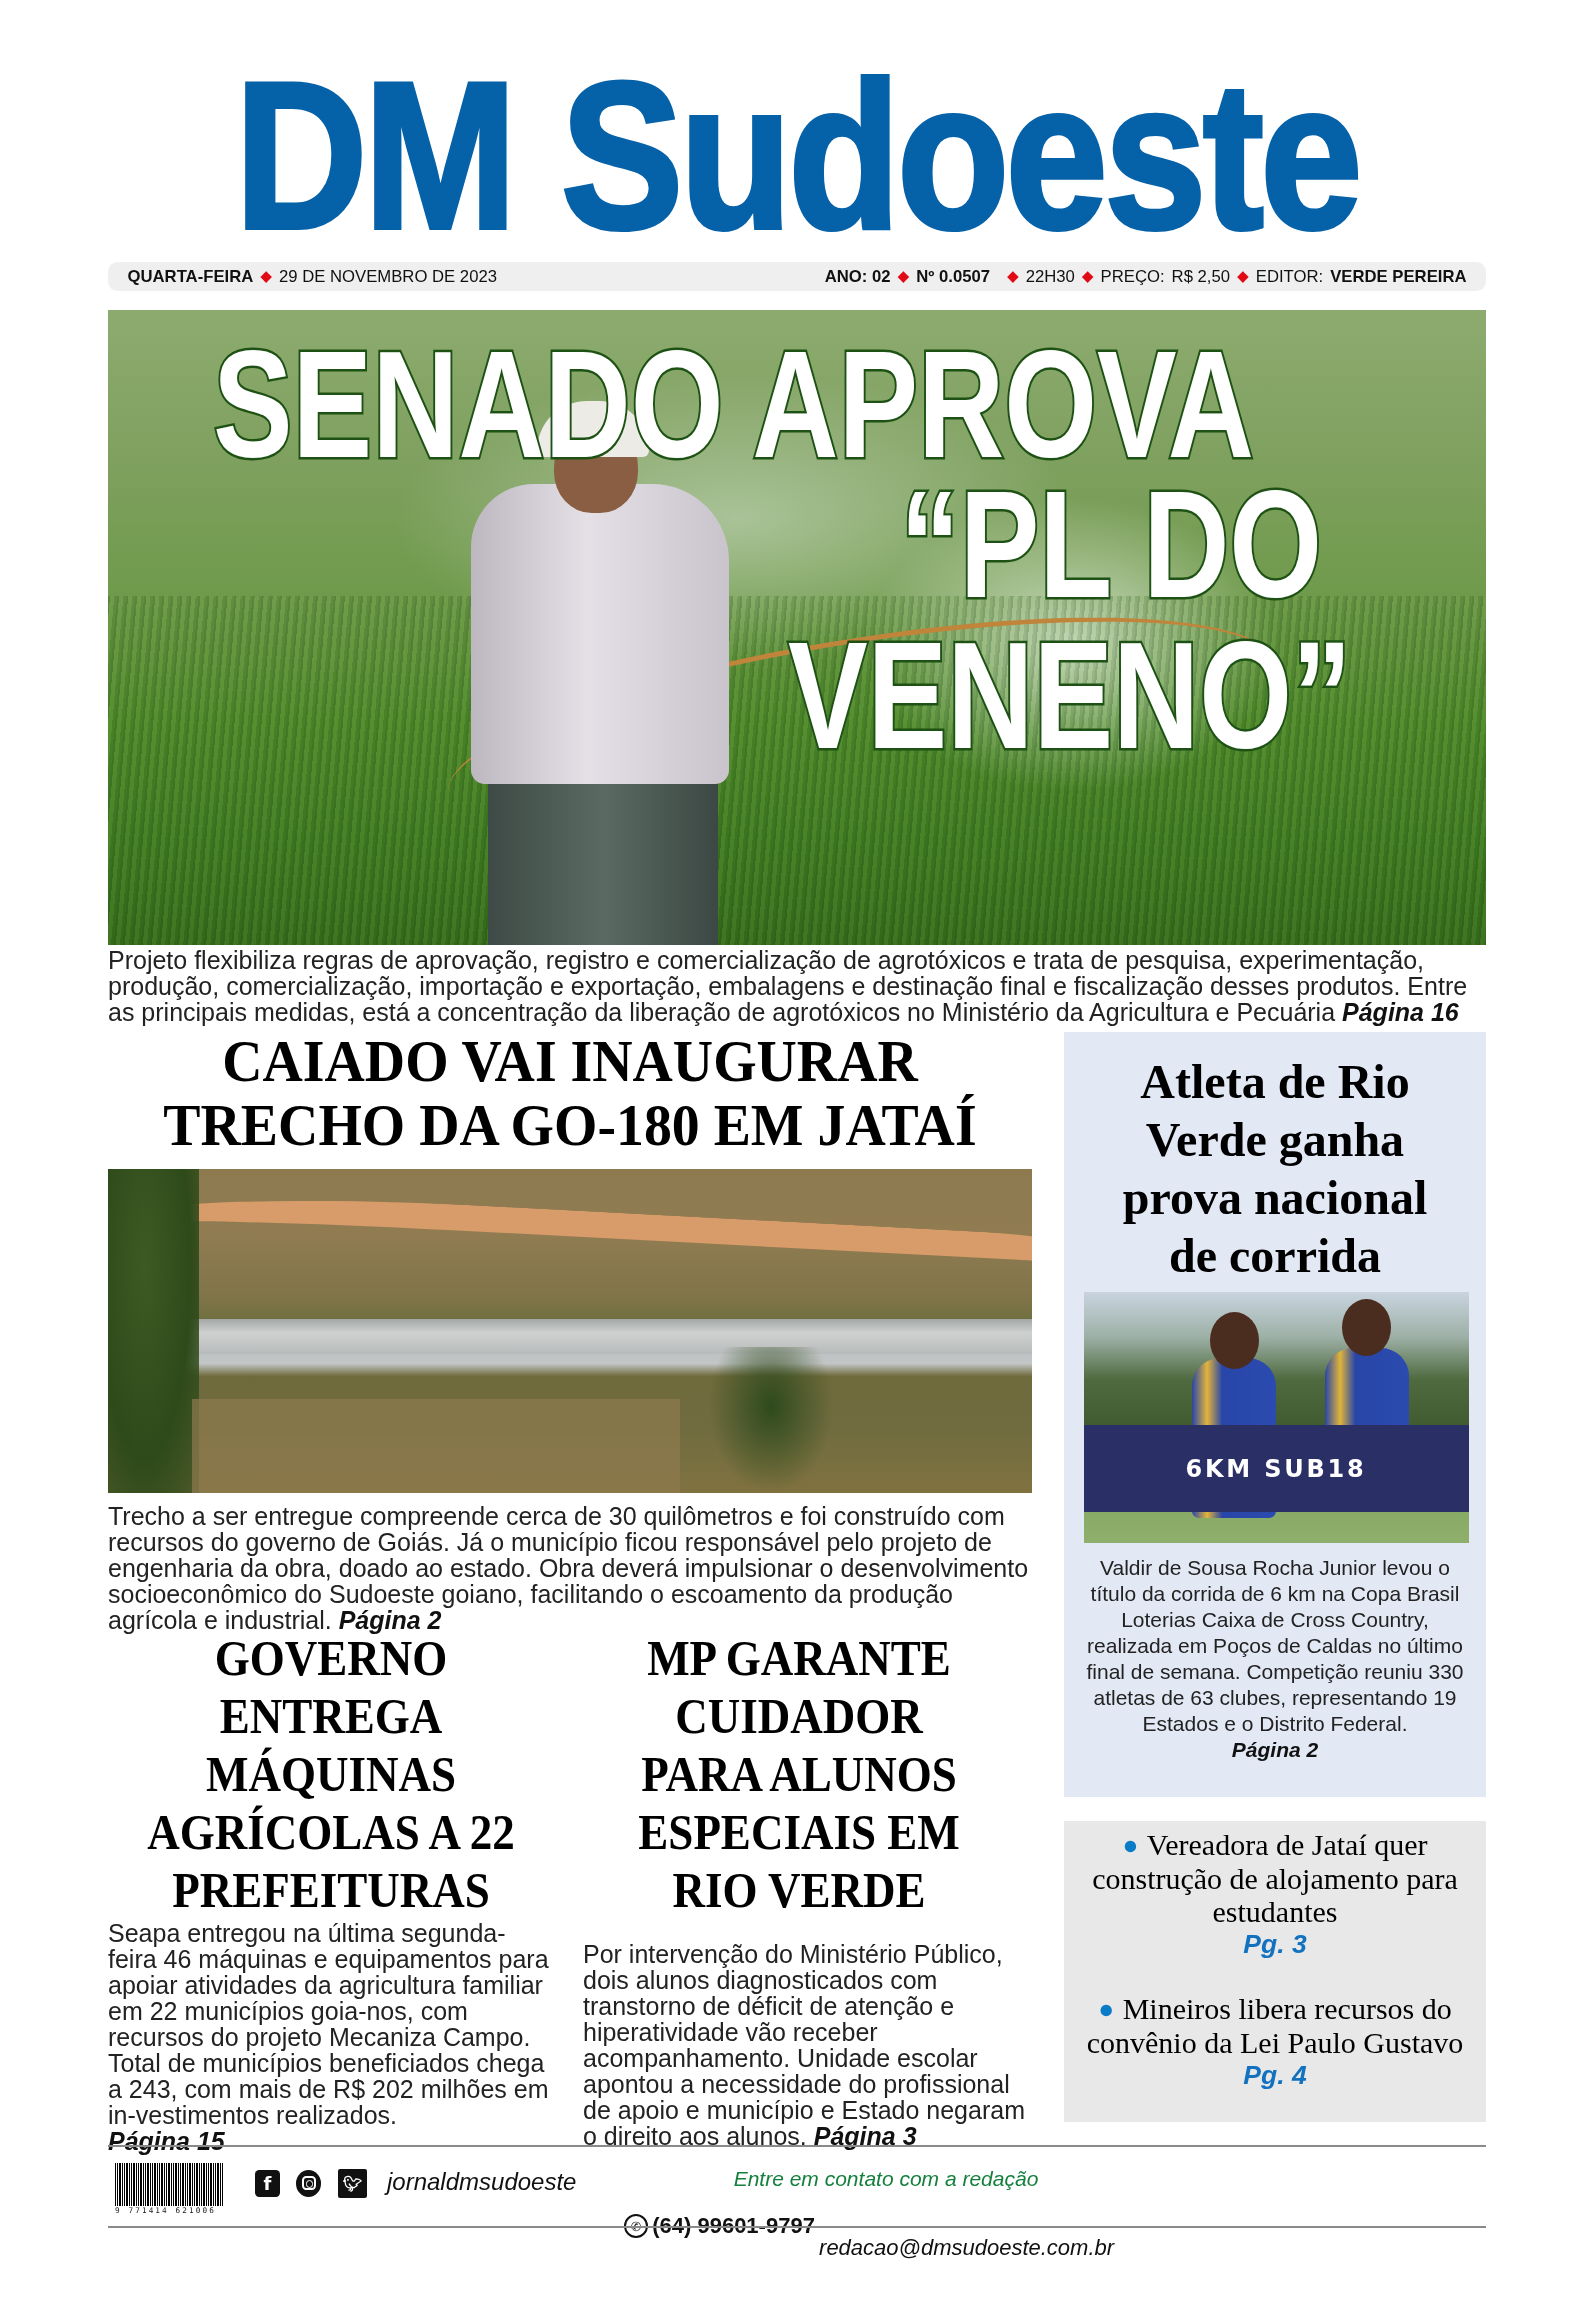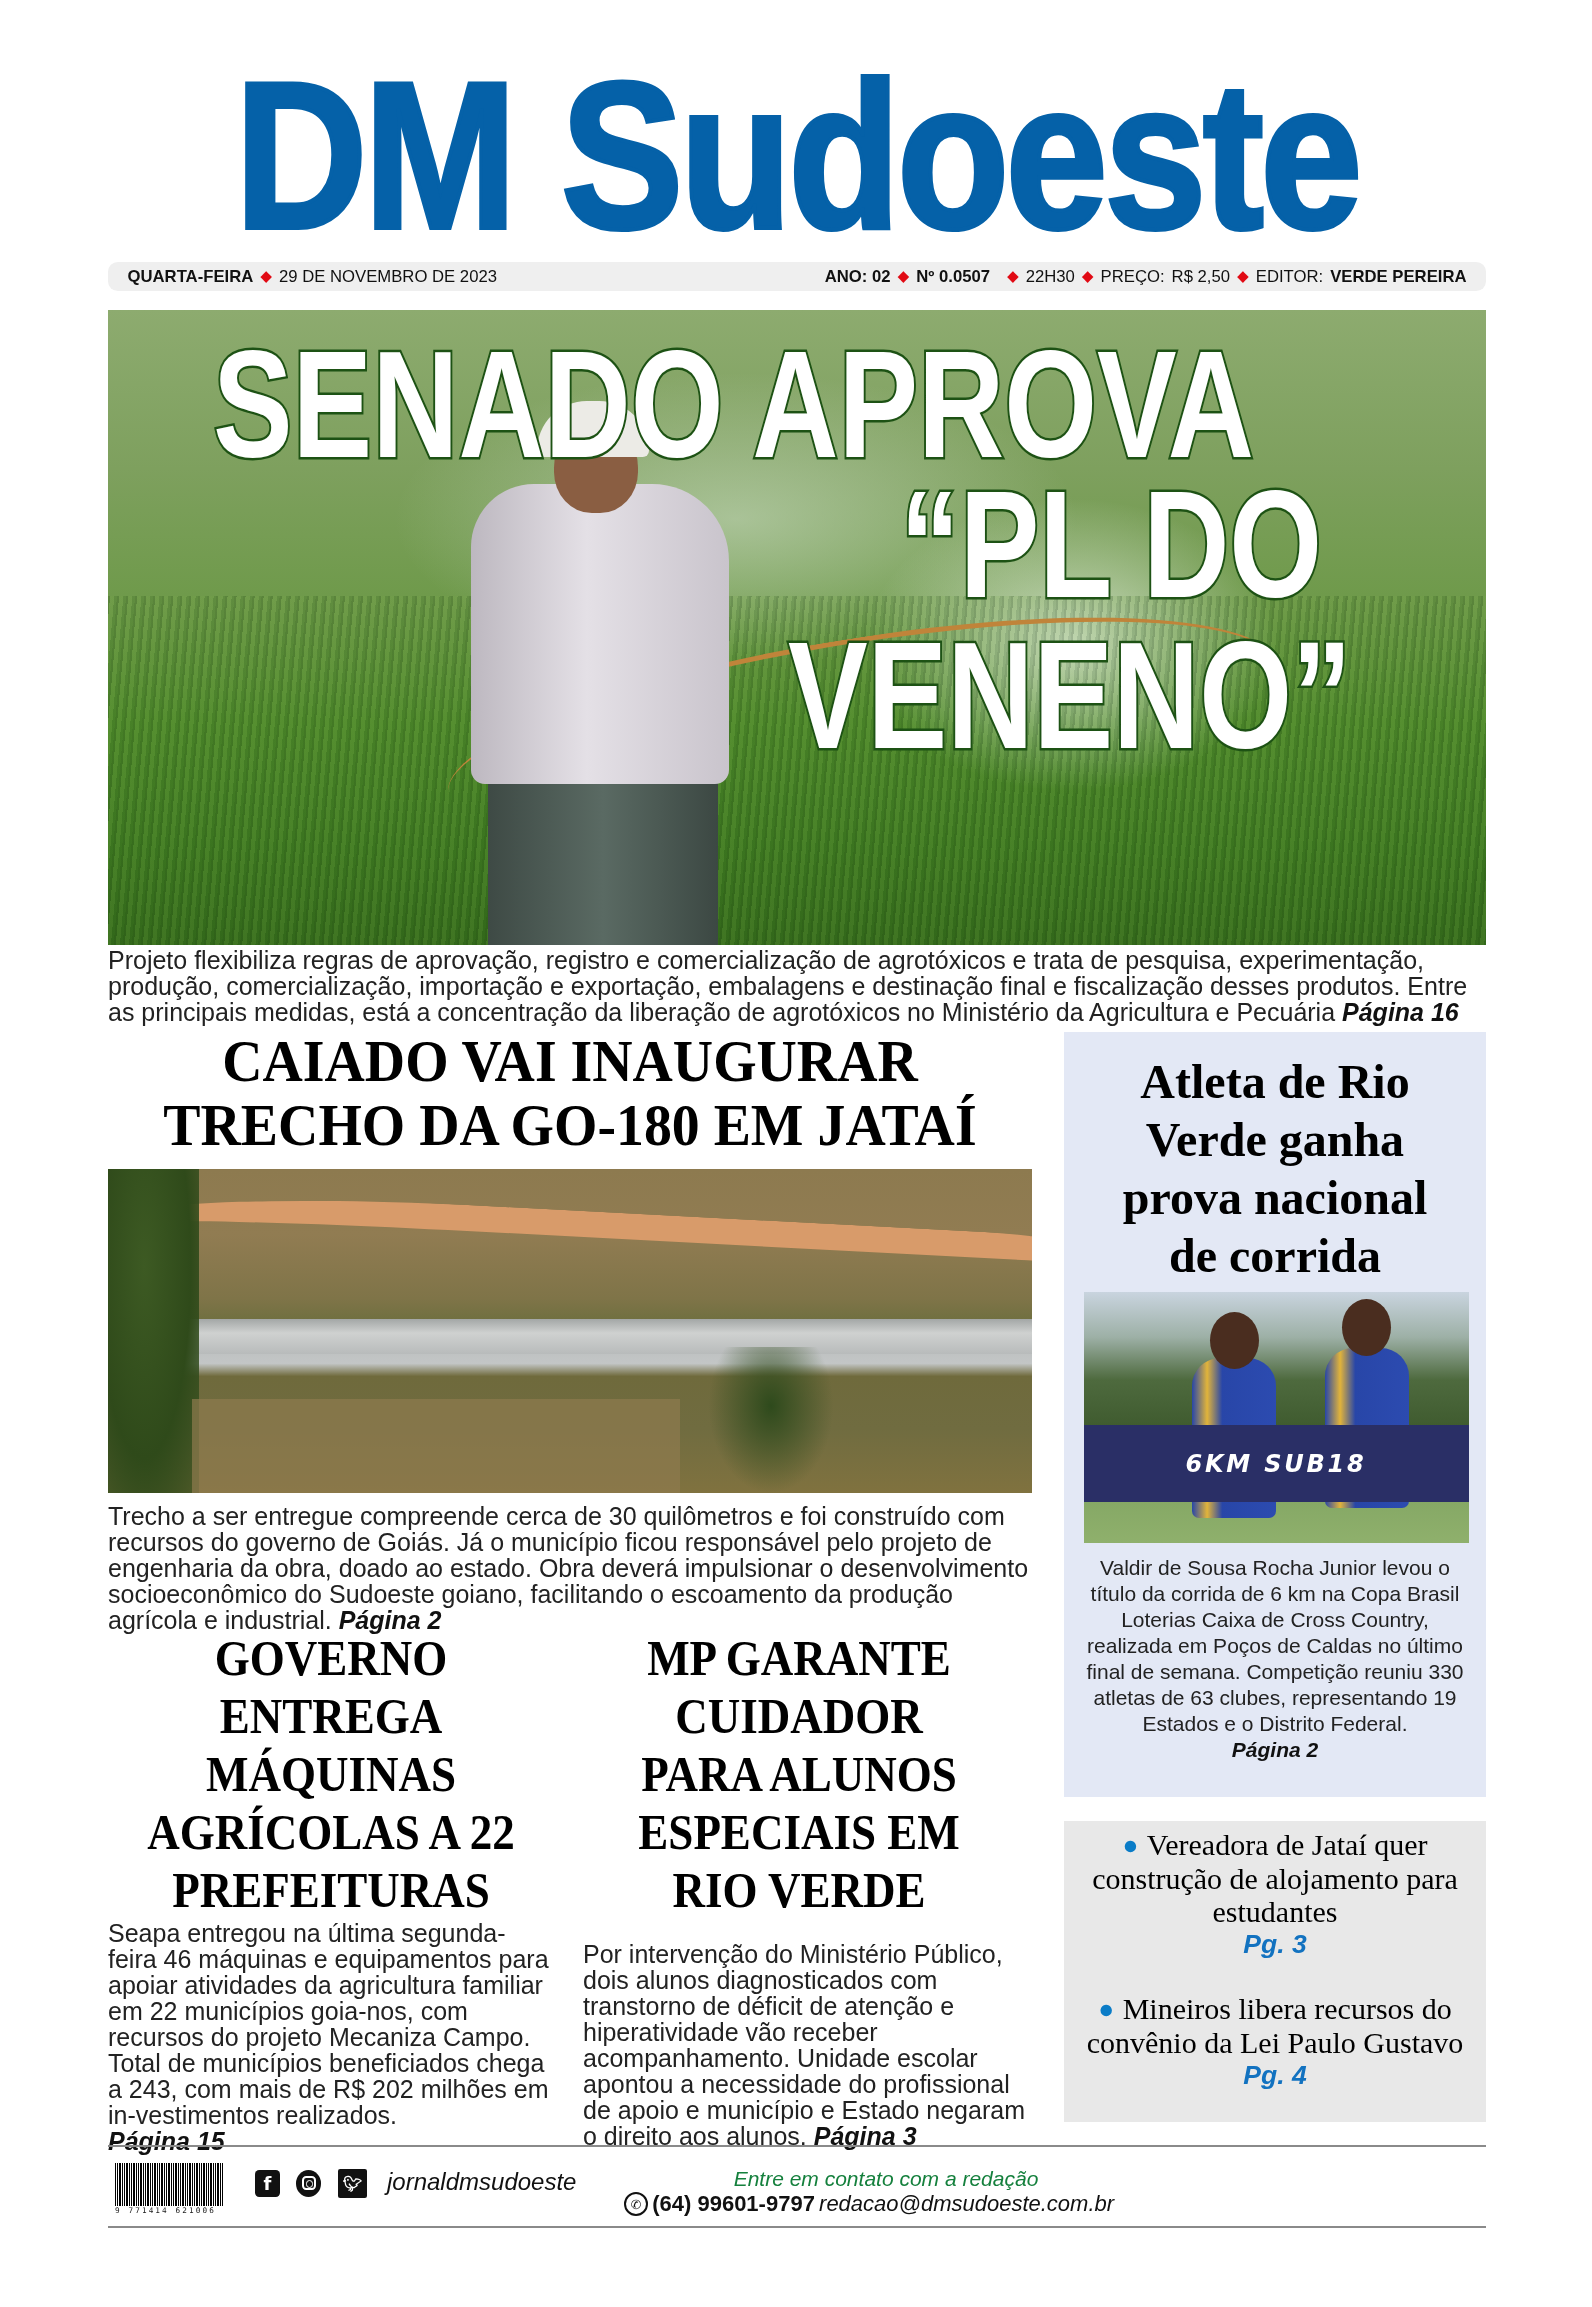--- a/index.html
+++ b/index.html
@@ -143,23 +143,23 @@
     background: #e3e8f5;
   }
   #athlete-hl {
     position: absolute; left: 0; top: 21px; width: 100%; font-size: 48px; line-height: 58px;
   }
   #athlete-photo {
     position: absolute; left: 19.5px; top: 260px; width: 385px; height: 251px; overflow: hidden;
     background: linear-gradient(180deg, #c9d4df 0%, #9db0a6 18%, #4e6a3e 35%, #3e5a2e 55%, #7ea260 70%, #8fb06c 100%);
   }
   #athlete-photo .banner {
-    position: absolute; left: 0; top: 133px; width: 100%; height: 77px;
+    position: absolute; left: 0; top: 133px; width: 100%; height: 87px;
     background: #2a2f66;
-    display: flex; align-items: center; justify-content: center; font-style: italic;
+    display: flex; align-items: center; justify-content: center;
   }
   #athlete-photo .banner span {
     color: #ffffff; font-family: "DejaVu Sans", sans-serif; font-weight: 700; font-size: 24px; letter-spacing: 2.8px;
   }
   #athlete-photo .runner {
     position: absolute; width: 84px; height: 160px; top: 66px;
     background: linear-gradient(90deg, #2846a8 0%, #e2b43a 18%, #2846a8 36%, #2c4bb0 100%);
     border-radius: 28px 28px 7px 7px;
   }
   #athlete-photo .runner.r1 { left: 108px; }
@@ -229,21 +229,21 @@
   }
   #contact-line {
     left: 624px; top: 2191px; display: flex; align-items: center; gap: 4.2px; white-space: nowrap;
     font-family: "Liberation Sans", sans-serif; font-size: 22px; color: #111;
   }
   #contact-line .wa {
     width: 24px; height: 24px; border: 2.1px solid #111; border-radius: 50%;
     display: inline-flex; align-items: center; justify-content: center; font-size: 12.6px;
   }
   #contact-line .phone { font-weight: 700; }
-  #contact-line .email { font-style: italic; }
+  #contact-line .email { font-style: italic; margin-top: 44px; }
 </style>
 </head>
 <body>
 
 <div id="masthead" class="abs">
   <div class="logo">DM Sudoeste</div>
 </div>
 
 <div id="datebar" class="abs">
   <div class="grp">

